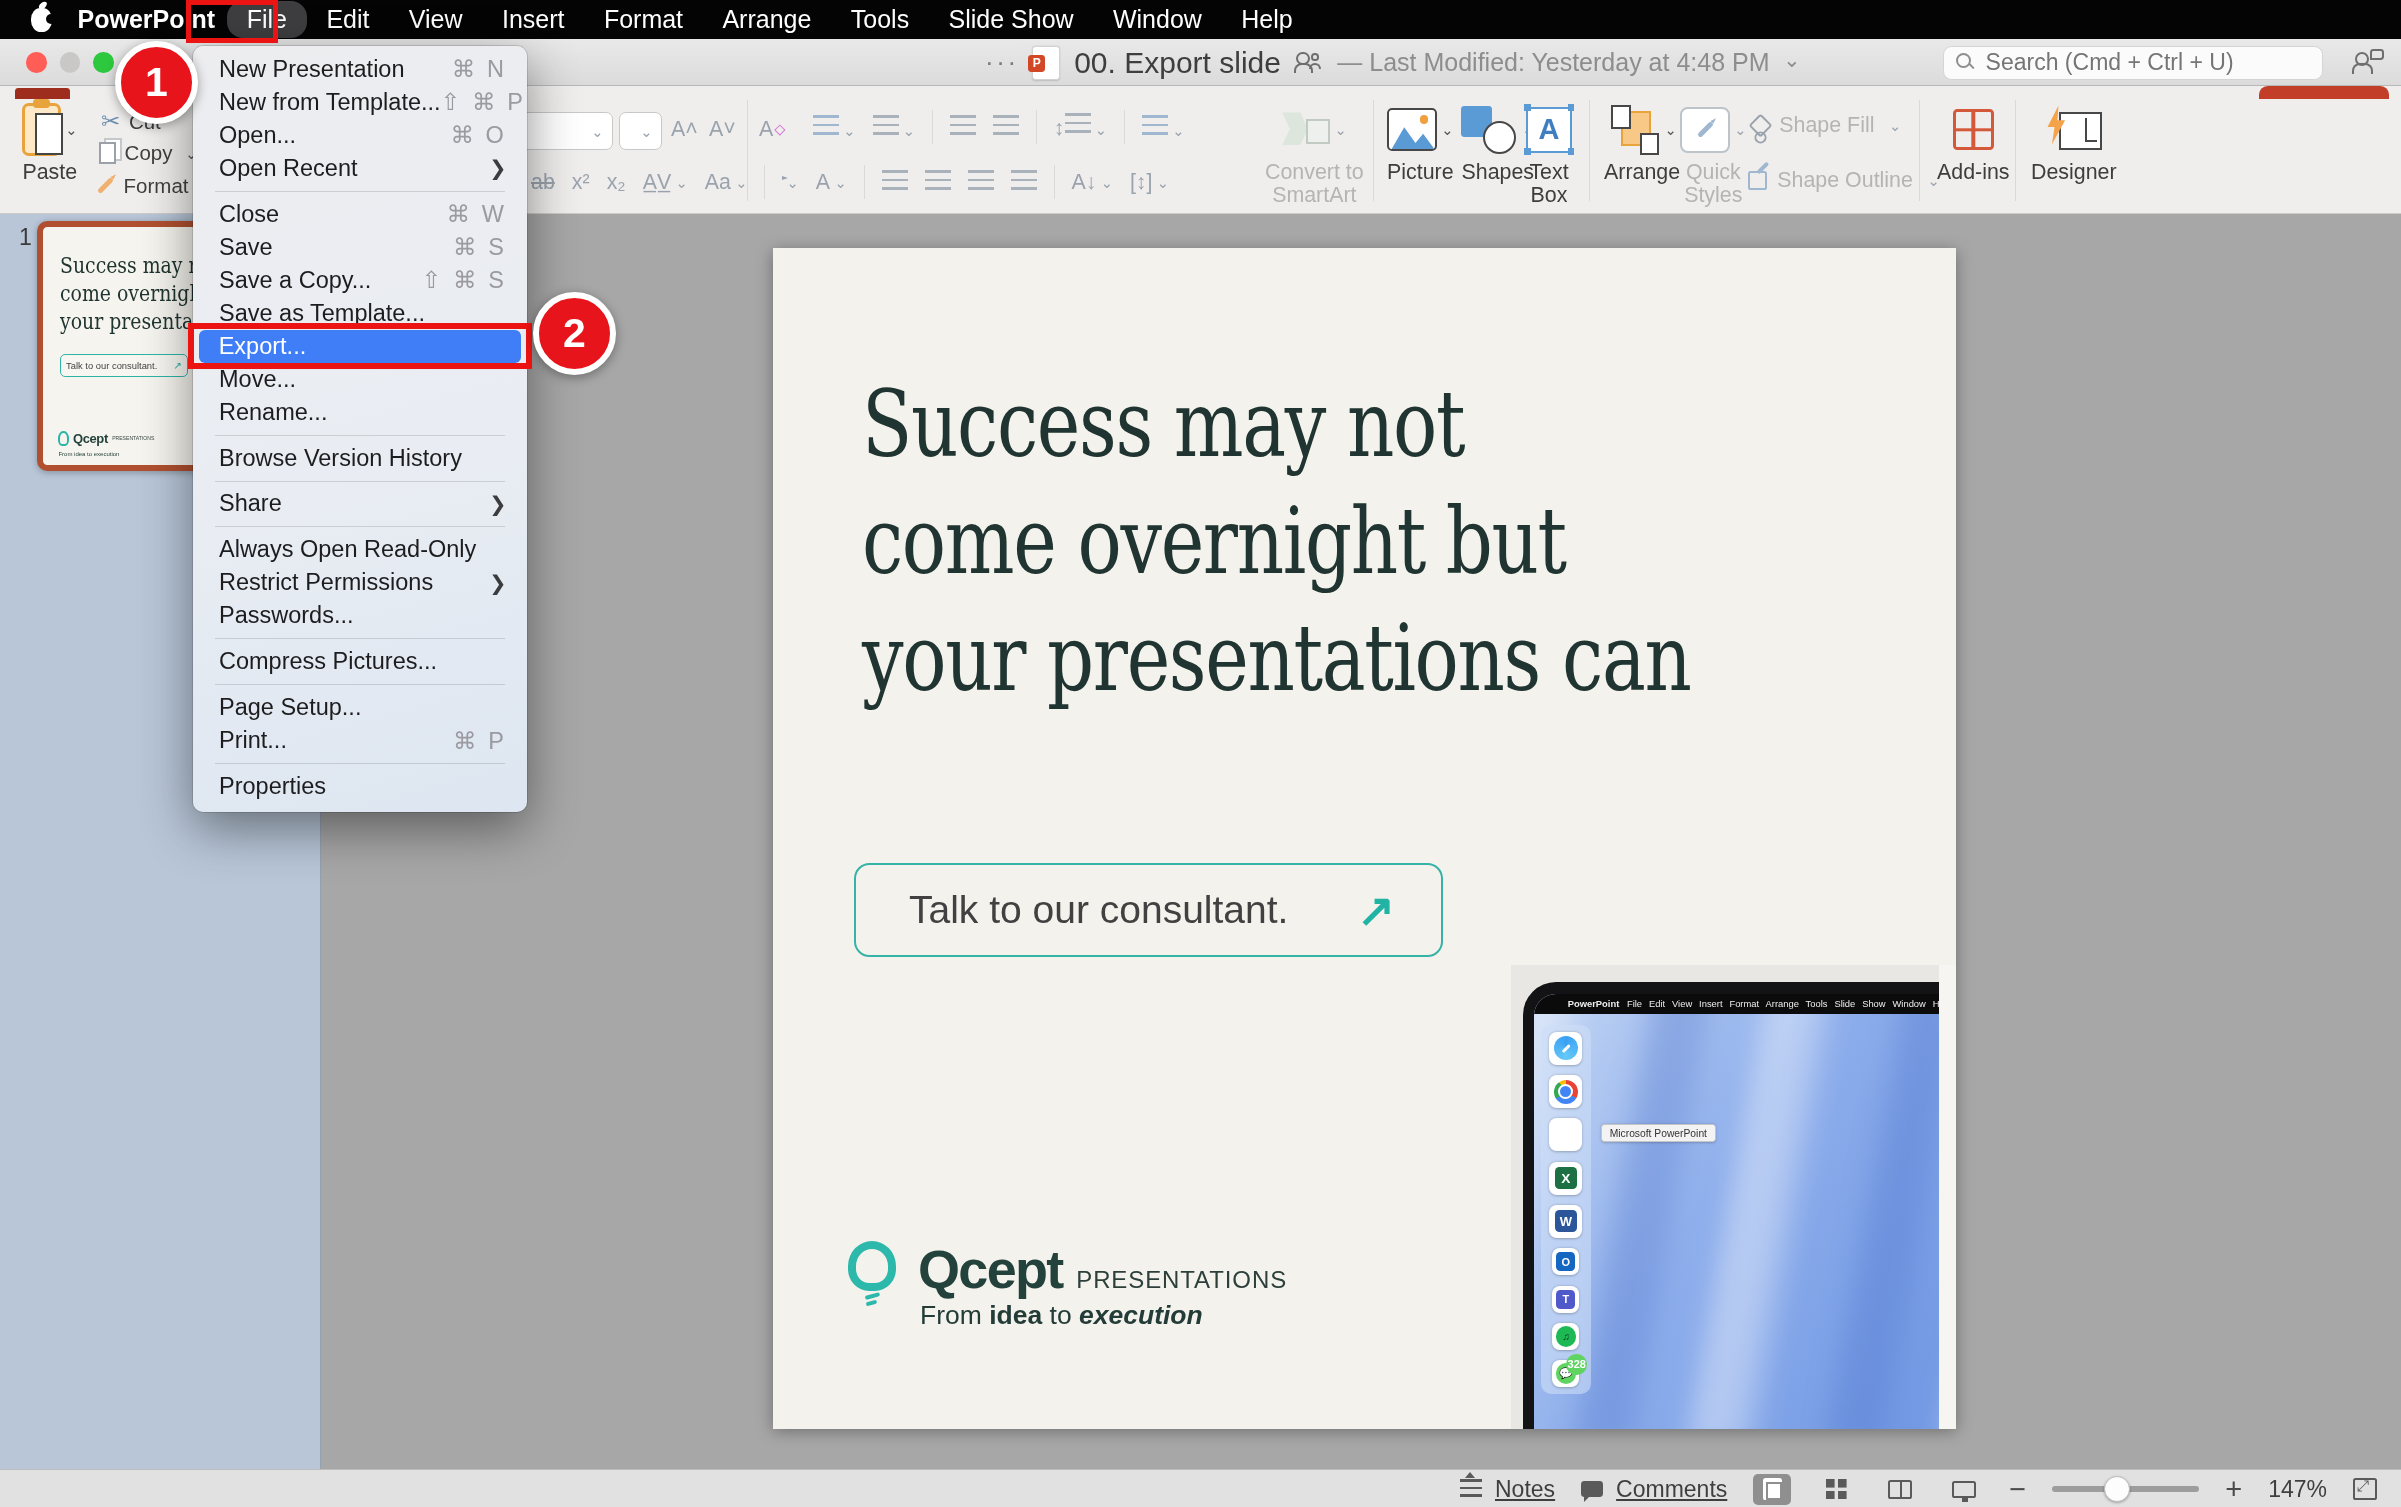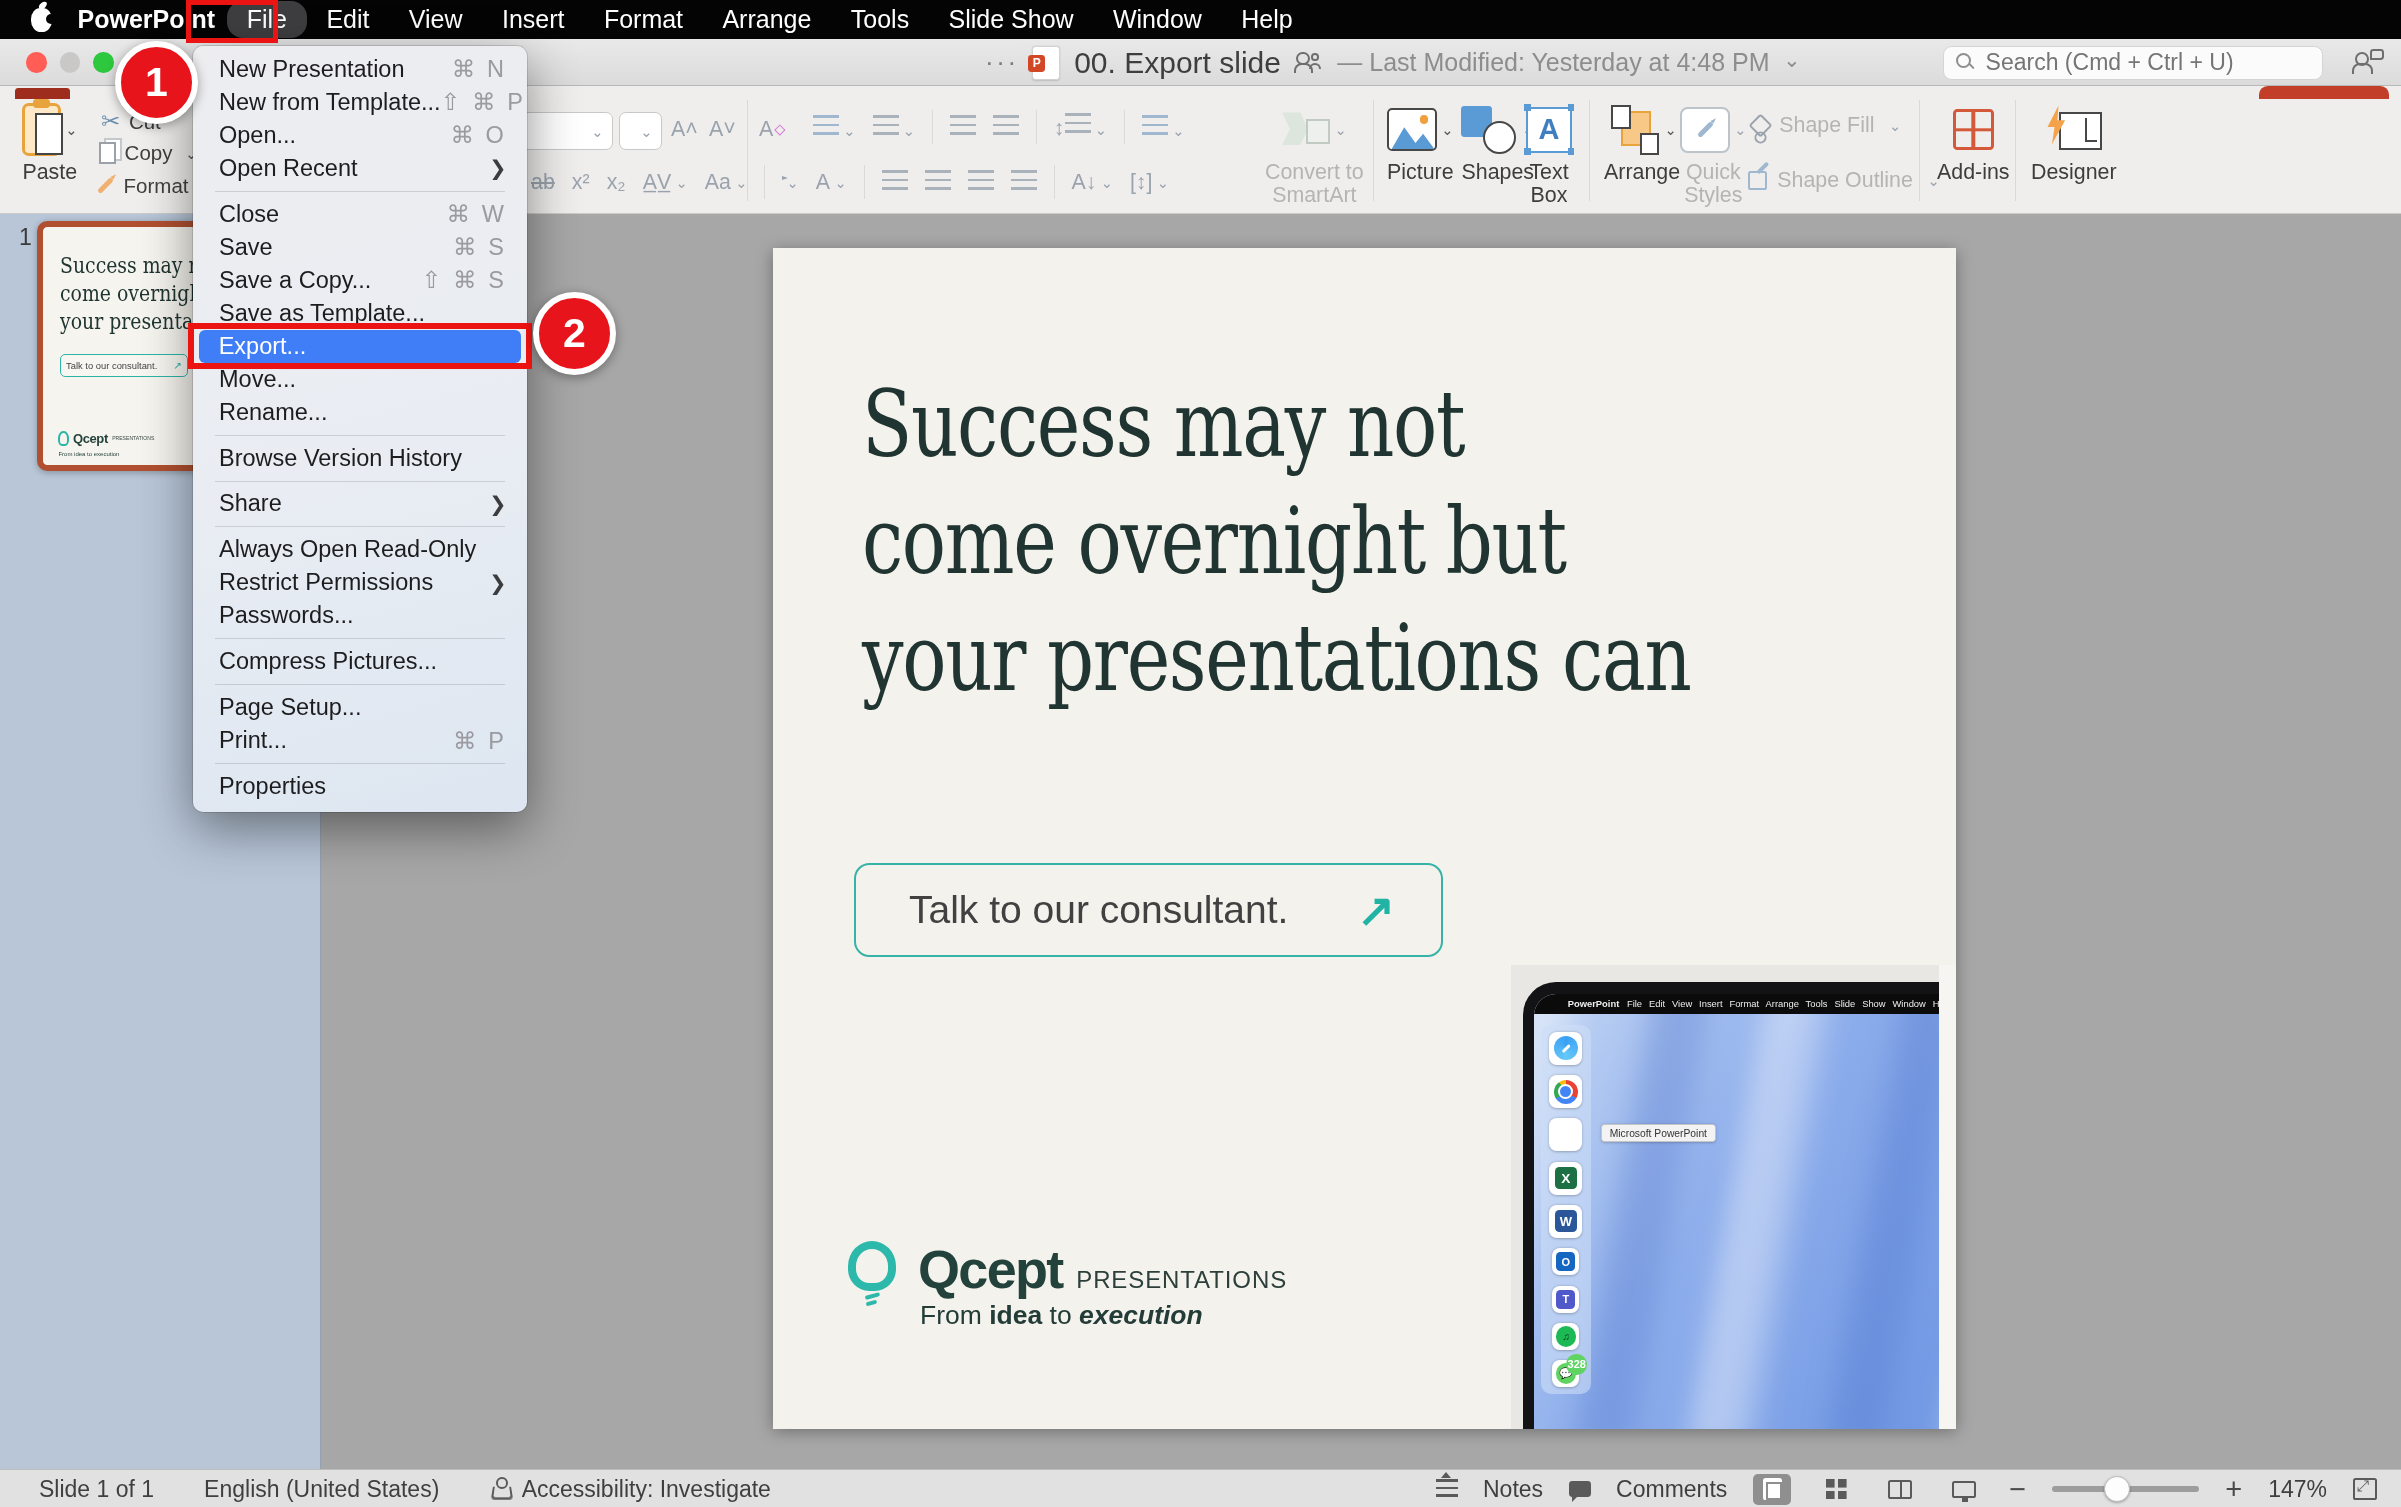--- a/index.html
+++ b/index.html
@@ -209,21 +209,21 @@
 
   
   .statusbar{position:absolute;left:0;right:0;bottom:0;height:39px;background:#e2e1e1;border-top:0.9px solid #bdbcbc;
     display:flex;align-items:center;font-size:23px;color:#3f3f3f;z-index:15;}
   .sb-left{display:flex;align-items:center;gap:50px;margin-left:39px;}
   .sb-acc{display:flex;align-items:center;gap:10.3px;}
   .acc-ic{width:22px;height:24px;position:relative;}
   .acc-ic::before{content:'';position:absolute;left:6.8px;top:0;width:7.7px;height:7.7px;border:2.1px solid #5a5a5a;border-radius:50%;}
   .acc-ic::after{content:'';position:absolute;left:2.6px;top:9.4px;width:16.3px;height:11px;border:2.1px solid #5a5a5a;border-top:none;border-radius:0 0 3.4px 3.4px;transform:perspective(8.6px) rotateX(8deg);}
   .sb-right{margin-left:auto;display:flex;align-items:center;gap:26px;margin-right:24px;}
-  .sb-item{display:flex;align-items:center;gap:25px;}
+  .sb-item{display:flex;align-items:center;gap:13px;text-decoration:underline;}
   .notes-ic{width:22px;height:20.5px;background:repeating-linear-gradient(#5a5a5a 0 2.6px,transparent 2.6px 7.7px);position:relative;}
   .notes-ic::before{content:'';position:absolute;left:5.1px;top:-6.8px;border-bottom:6px solid #5a5a5a;border-left:5.1px solid transparent;border-right:5.1px solid transparent;}
   .comm-ic{width:22px;height:16.3px;background:#5a5a5a;border-radius:3.4px;position:relative;}
   .comm-ic::after{content:'';position:absolute;left:3.4px;bottom:-5.1px;border-top:6px solid #5a5a5a;border-right:6.8px solid transparent;}
   .view-btn{width:38px;height:31px;border-radius:5.1px;display:flex;align-items:center;justify-content:center;}
   .view-btn.sel{background:#8f8f8f;}
   .vb-normal{width:19px;height:22px;background:#fff;border-radius:2.6px;position:relative;}
   .vb-normal::before{content:'';position:absolute;left:3.4px;top:4.3px;width:12px;height:13.7px;border:2.1px solid #8f8f8f;}
   .vb-grid{width:20.5px;height:20.5px;background:
      linear-gradient(#5a5a5a,#5a5a5a) 0 0/8.6px 8.6px no-repeat,linear-gradient(#5a5a5a,#5a5a5a) 12px 0/8.6px 8.6px no-repeat,
@@ -526,28 +526,20 @@
                 </span>
               </div>
             <div class="lt-tooltip">Microsoft PowerPoint</div>
           </div>
         </div>
       </div>
     </div>
   </div>
 
   <div class="statusbar">
-    <div class="sb-left">
-      <span>Slide 1 of 1</span>
-      <span>English (United States)</span>
-      <span class="sb-acc">
-        <span class="acc-ic"></span>
-        <span>Accessibility: Investigate</span>
-      </span>
-    </div>
     <div class="sb-right">
       <span class="sb-item">
         <span class="notes-ic"></span>
           <span>Notes</span>
       </span>
       <span class="sb-item">
         <span class="comm-ic"></span>
           <span>Comments</span>
       </span>
       <span class="view-btn sel">

